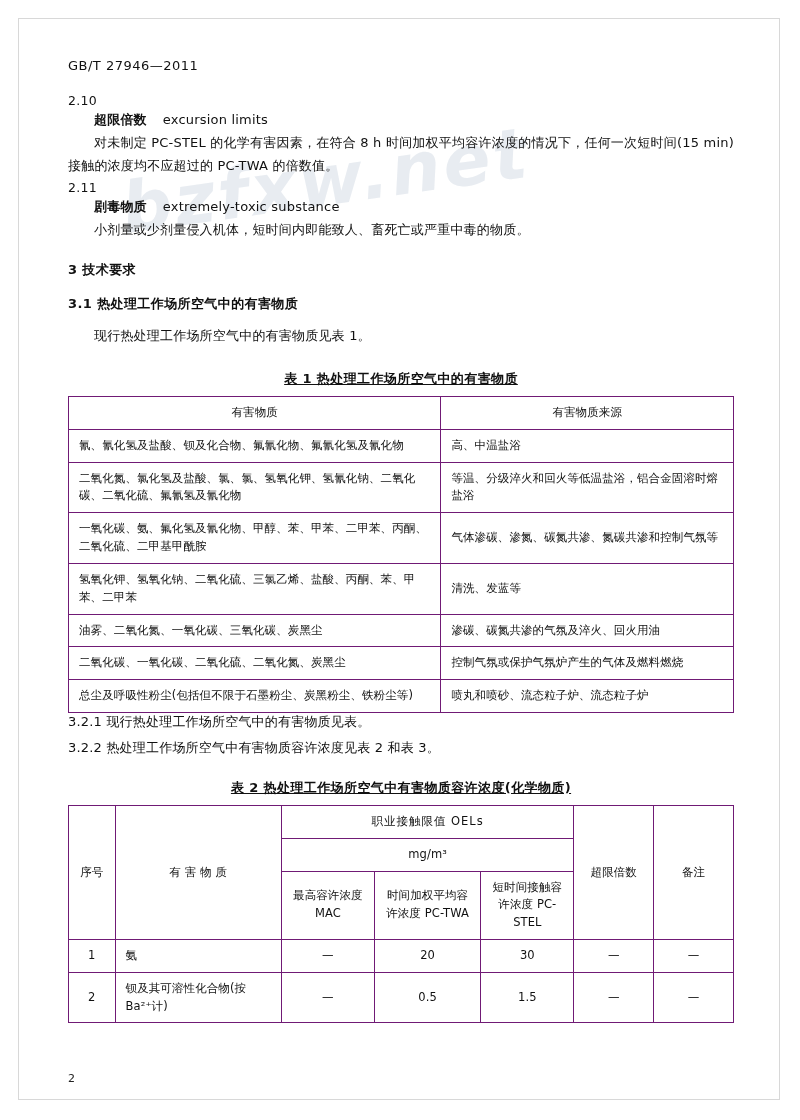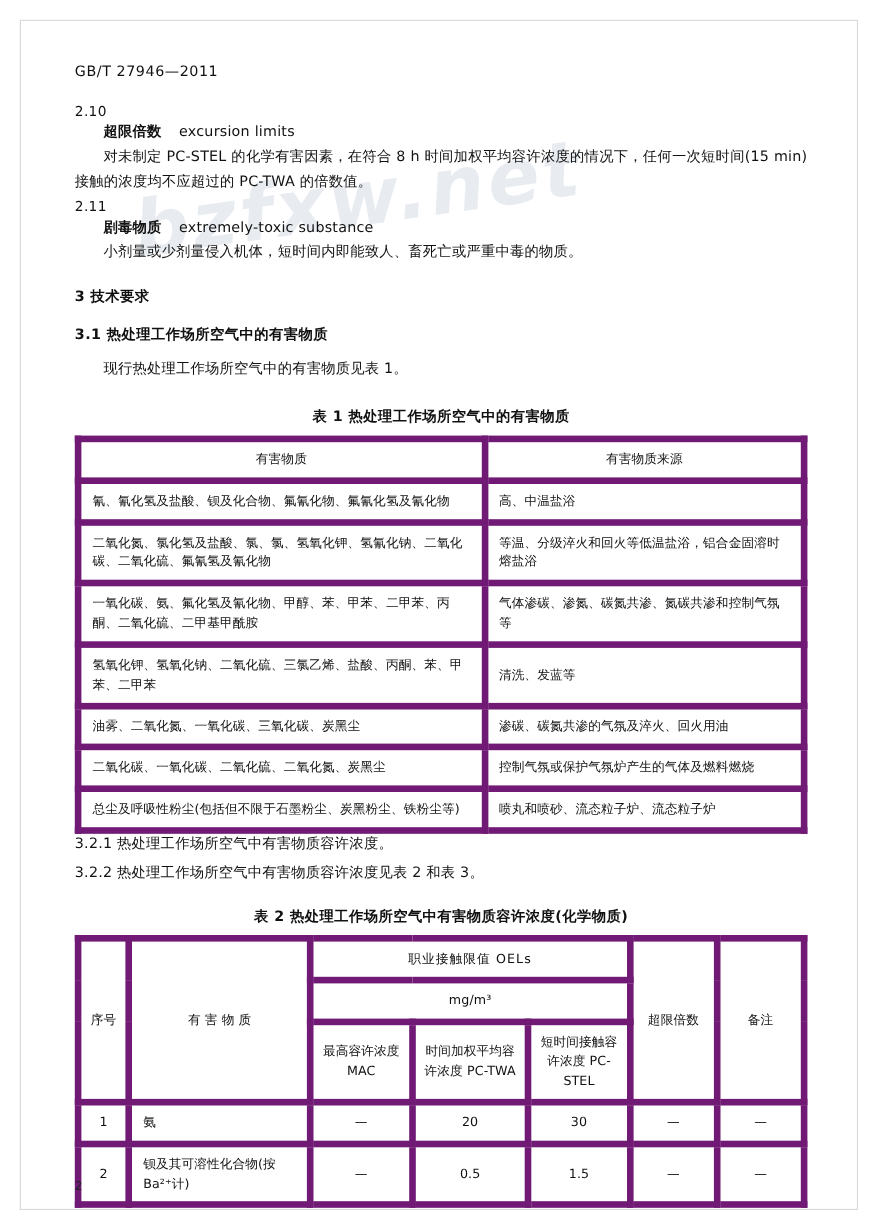--- a/index.html
+++ b/index.html
@@ -83,29 +83,30 @@
     font-size: 13px;
     margin: 0 0 8px 0;
     letter-spacing: 0.2px;
   }
   .table-caption {
     font-size: 13px;
     font-weight: bold;
     text-align: center;
     margin: 22px 0 8px 0;
     letter-spacing: 0.4px;
+    text-decoration: underline;
   }
   table.doc {
     border-collapse: collapse;
     width: 100%;
     font-size: 11.5px;
     table-layout: fixed;
   }
   table.doc td, table.doc th {
-    border: 6px solid #701a75;
+    border: 1px solid #701a75;
     padding: 7px 8px;
     vertical-align: middle;
     line-height: 1.55;
     font-weight: normal;
     letter-spacing: 0.1px;
   }
   table.doc thead td {
     text-align: center;
     font-weight: normal;
   }
@@ -217,21 +218,21 @@
           <td class="src">二氧化碳、一氧化碳、二氧化硫、二氧化氮、炭黑尘</td>
           <td class="src">控制气氛或保护气氛炉产生的气体及燃料燃烧</td>
         </tr>
         <tr>
           <td class="src">总尘及呼吸性粉尘(包括但不限于石墨粉尘、炭黑粉尘、铁粉尘等)</td>
           <td class="src">喷丸和喷砂、流态粒子炉、流态粒子炉</td>
         </tr>
       </tbody>
     </table>
 
-    <div class="sub-para">3.2.1  热处理工作场所空气中有害物质容许浓度。</div>
+    <div class="sub-para">3.2.1  现行热处理工作场所空气中的有害物质见表。</div>
     <div class="sub-para">3.2.2  热处理工作场所空气中有害物质容许浓度见表 2 和表 3。</div>
 
     <div class="table-caption">表 2  热处理工作场所空气中有害物质容许浓度(化学物质)</div>
 
     <table class="doc t2">
       <colgroup>
           <col class="c1">
           <col class="c2">
           <col class="c3">
           <col class="c4">

